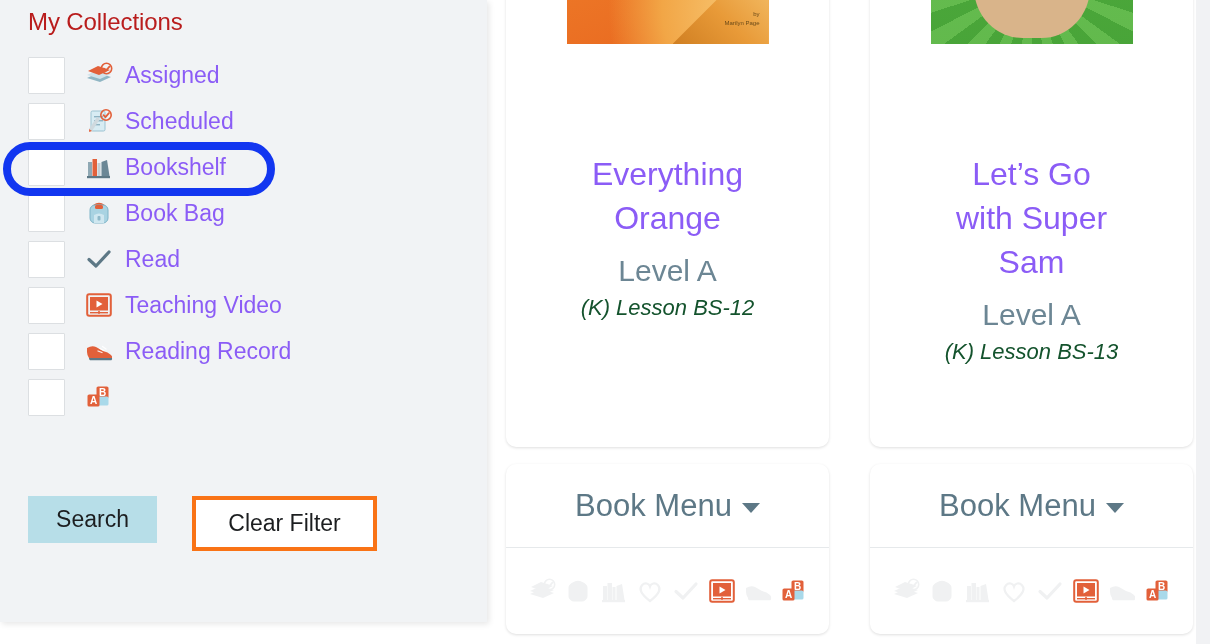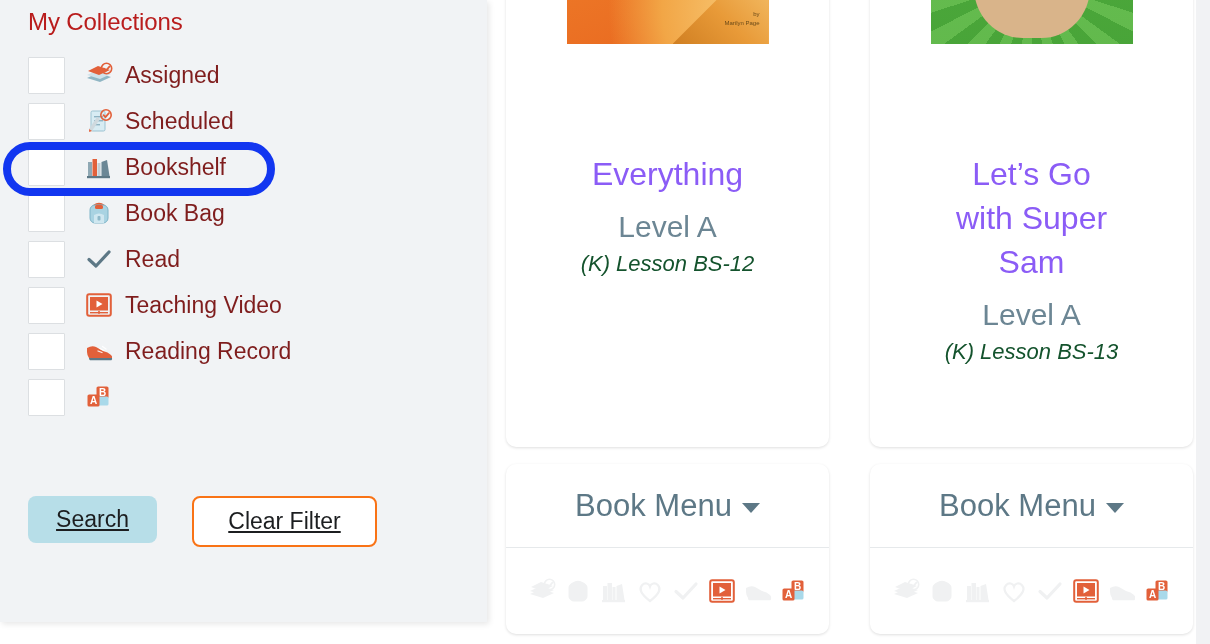--- a/index.html
+++ b/index.html
@@ -30,38 +30,38 @@
     width:37px;height:37px;box-sizing:border-box;
     background:#ffffff;border:1px solid #dcdfe2;border-radius:1px;
     margin-left:28px;flex:0 0 auto;
   }
   .ic{
     width:28px;height:28px;margin-left:20px;flex:0 0 auto;
     display:flex;align-items:center;justify-content:center;
   }
   .ic svg{display:block;}
   .coll-label{
-    margin-left:12px;font-size:23px;color:#7f1d1d;white-space:nowrap;
+    margin-left:12px;font-size:23px;color:#8b5cf6;white-space:nowrap;
   }
 
   
   .ring{
     position:absolute;left:3px;top:142px;width:272px;height:54px;
     border:8px solid #1236f0;border-radius:30px;box-sizing:border-box;
     pointer-events:none;z-index:5;
   }
 
   .btn-row{position:absolute;left:28px;top:496px;display:flex;align-items:flex-start;}
   .btn{
     font-family:"Liberation Sans", sans-serif;
-    font-size:23px;border-radius:8px;box-sizing:border-box;
-    padding:12px 18px;line-height:1;cursor:pointer;text-decoration:underline;
+    font-size:23px;border-radius:0;box-sizing:border-box;
+    padding:12px 18px;line-height:1;cursor:pointer;
   }
   .btn-search{background:#b7dee8;border:none;color:#1c1e20;min-width:129px;text-align:center;}
-  .btn-clear{background:#ffffff;border:2px solid #f97316;color:#1c1e20;margin-left:35px;min-width:185px;text-align:center;}
+  .btn-clear{background:#ffffff;border:4px solid #f97316;color:#1c1e20;margin-left:35px;min-width:185px;text-align:center;}
 
   
   .grid{position:absolute;left:506px;top:-210px;width:704px;}
   .col{position:absolute;top:0;width:323px;}
   .col-0{left:0;}
   .col-1{left:364px;}
 
   .card{
     background:#ffffff;border-radius:10px;
     box-shadow:0 1px 3px rgba(0,0,0,.13);
@@ -249,20 +249,21 @@
        <div class="cover-wrap">
             <div class="cover cover-orange">
 
         <div class="corner"></div>
         <div class="byline">by<br>Marilyn Page</div>
       </div>
           </div>
        <div class="card-body">
          <div class="bk-title">
               <div>Everything</div>
+              <div>Orange</div>
             </div>
          <div class="bk-level">Level A</div>
          <div class="bk-lesson">(K) Lesson BS-12</div>
        </div>
      </div>
      <div class="card card-menu">
        <div class="menu-head">
          <span class="lbl">Book Menu</span>
          <span class="caret"></span>
        </div>

